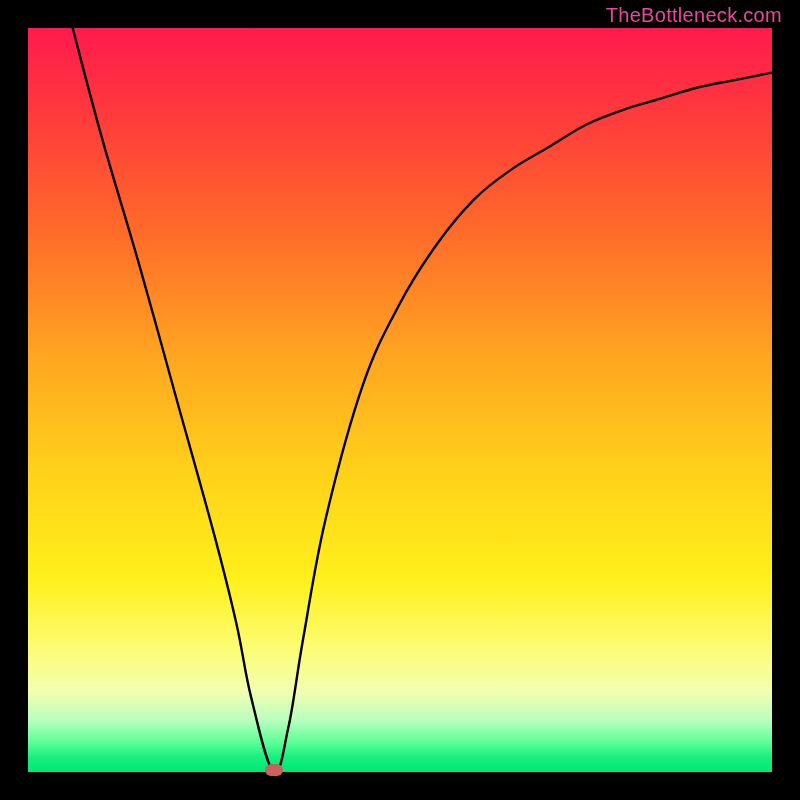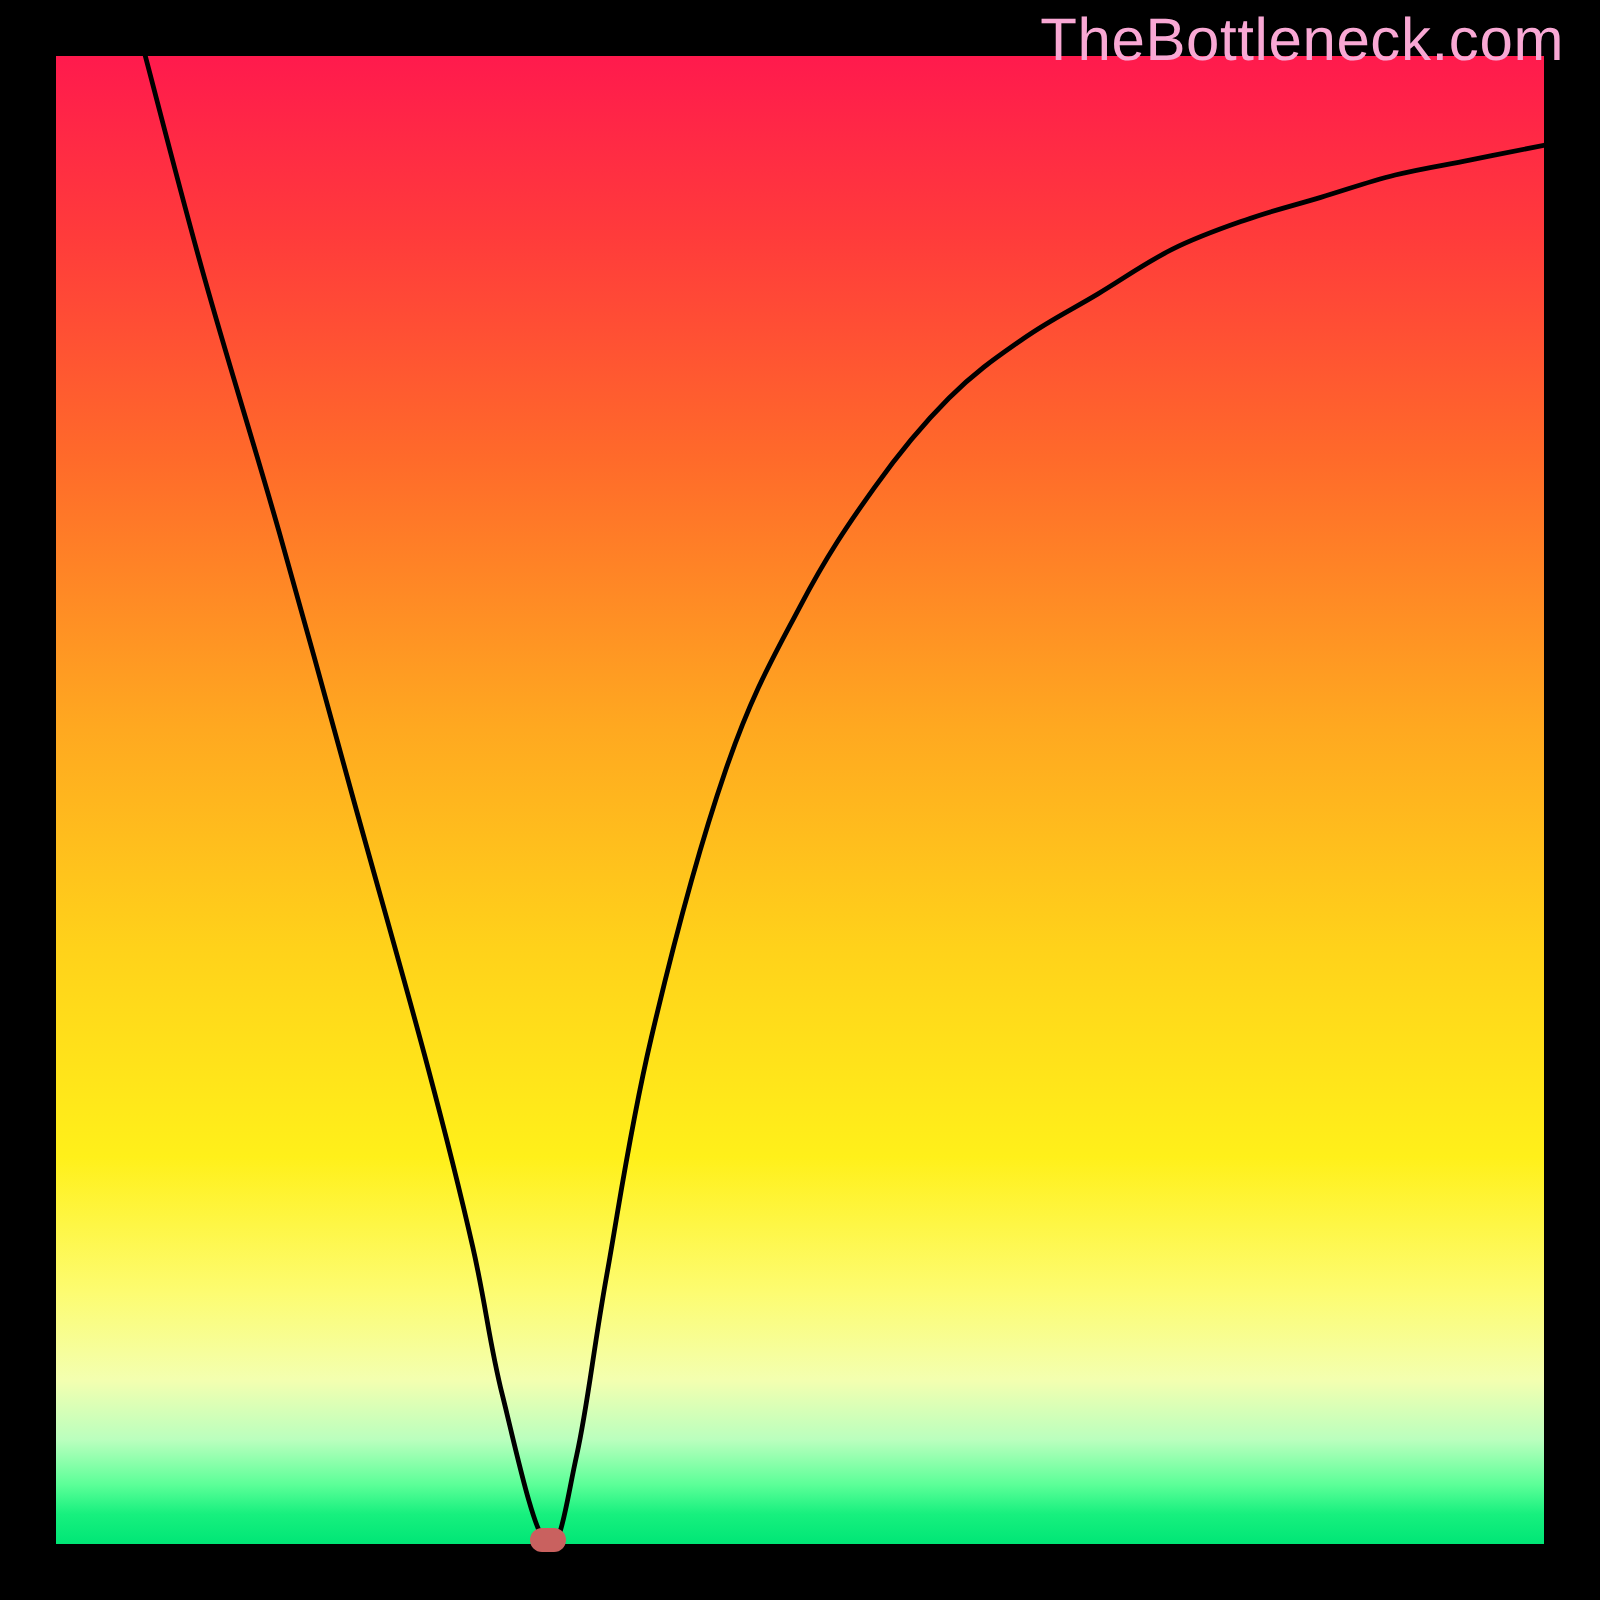--- a/index.html
+++ b/index.html
@@ -38,22 +38,22 @@
       #5cff98 96%,
       #17f07e 98%,
       #00e676 100%
     );
   }
   .watermark {
     position: absolute;
     top: 4px;
     right: 18px;
     font-family: Arial, Helvetica, sans-serif;
-    font-size: 30px;
-    color: #f9a8d4;
+    font-size: 20px;
+    color: #ec4899;
     letter-spacing: 0.3px;
     user-select: none;
   }
   svg.curve {
     position: absolute;
     left: 0;
     top: 0;
     width: 744px;
     height: 744px;
   }

